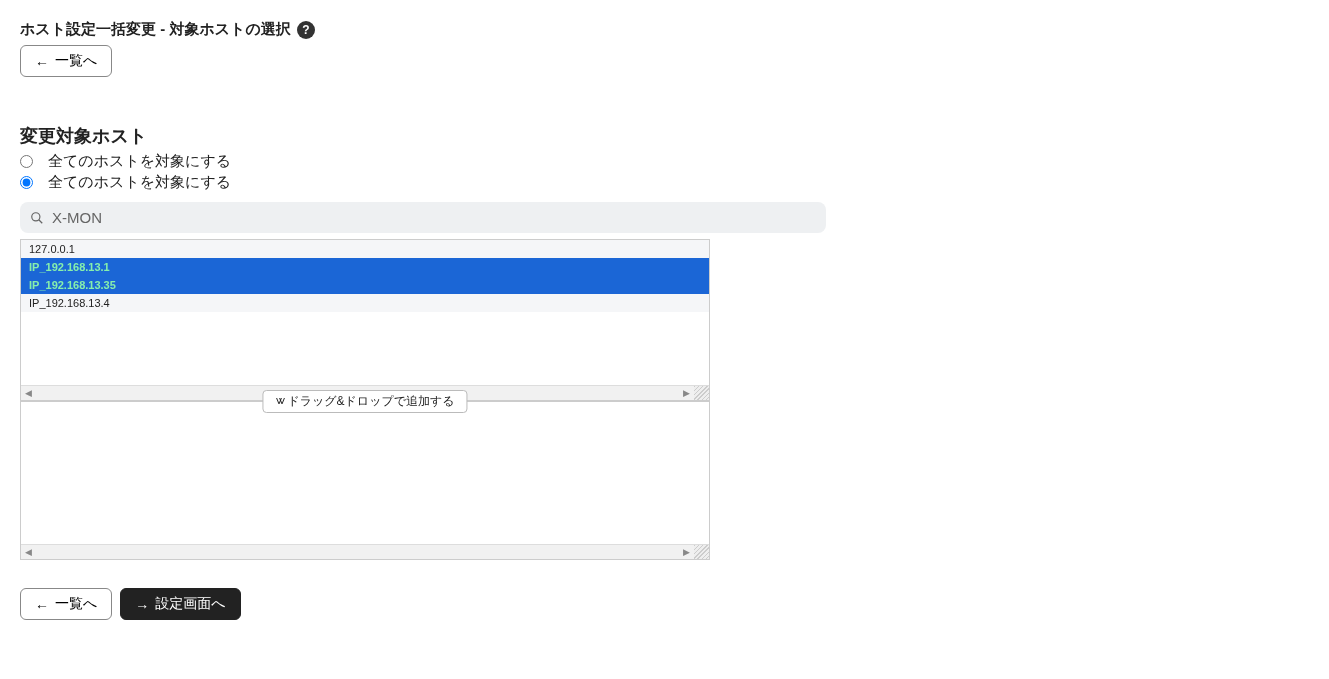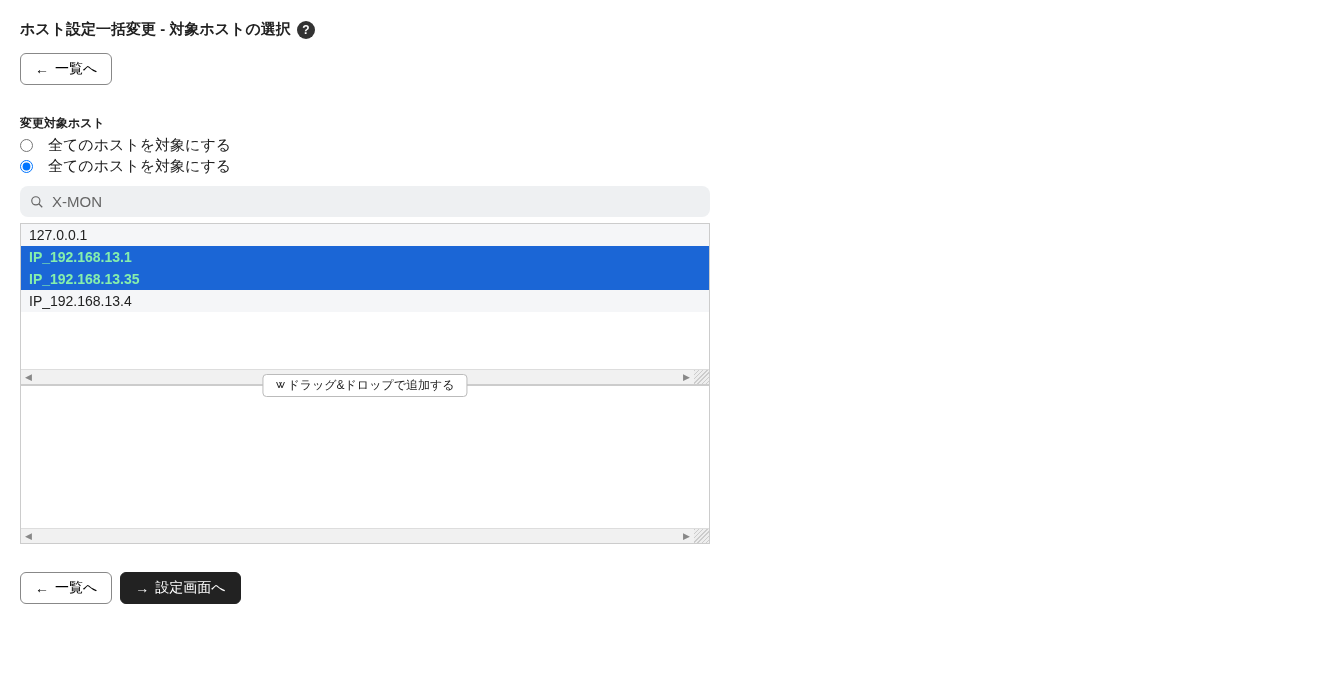--- a/index.html
+++ b/index.html
@@ -10,21 +10,21 @@
     font-size: 14px;
     color: #222;
     background: #fff;
   }
   .page-title {
     display: flex;
     align-items: center;
     gap: 6px;
     font-weight: bold;
     font-size: 15px;
-    margin-bottom: 14px;
+    margin-bottom: 6px;
   }
   .help-icon {
     display: inline-flex;
     align-items: center;
     justify-content: center;
     width: 18px;
     height: 18px;
     border-radius: 50%;
     background: #333;
     color: #fff;
@@ -43,35 +43,35 @@
     font-size: 14px;
     cursor: pointer;
   }
   .btn-dark {
     background: #222;
     color: #fff;
     border-color: #222;
   }
   .section-label {
     font-weight: bold;
-    margin-top: 30px;
+    margin-top: 47px;
     margin-bottom: 4px;
-    font-size: 12px;
+    font-size: 18px;
   }
   .radio-row {
     display: flex;
     align-items: center;
     gap: 13px;
     font-size: 15px;
     margin: 2px 0;
   }
   .radio-row input[type=radio] { margin: 0 2px 0 0; }
   .search-wrap {
     margin-top: 10px;
-    width: 690px;
+    width: 806px;
     background: #eef0f2;
     border-radius: 8px;
     display: flex;
     align-items: center;
     padding: 6px 10px;
   }
   .search-wrap svg { flex-shrink: 0; margin-right: 6px; }
   .search-input {
     border: none;
     background: transparent;
@@ -87,21 +87,21 @@
     position: relative;
   }
   .listbox {
     height: 145px;
     overflow-y: scroll;
     overflow-x: hidden;
     background: #fff;
   }
   .list-item {
     padding: 3px 8px;
-    font-size: 14px;
+    font-size: 11px;
     cursor: pointer;
     background: #f5f6f8;
     user-select: none;
   }
   .list-item.selected {
     background: #1b66d6;
     color: #86efac;
     font-weight: bold;
   }
   .hscroll {

